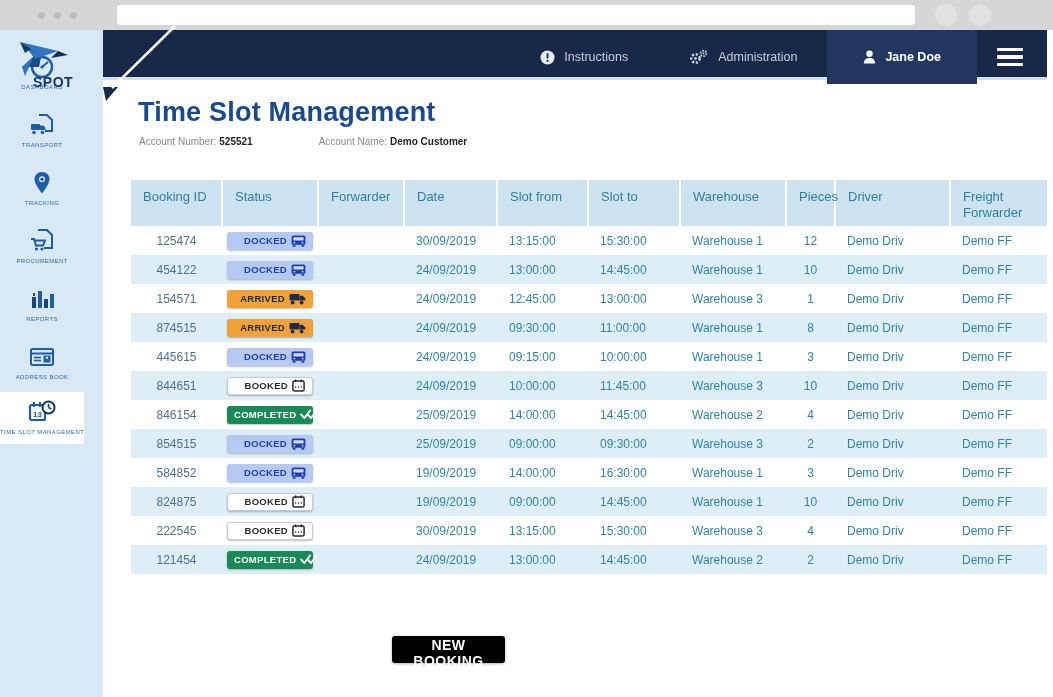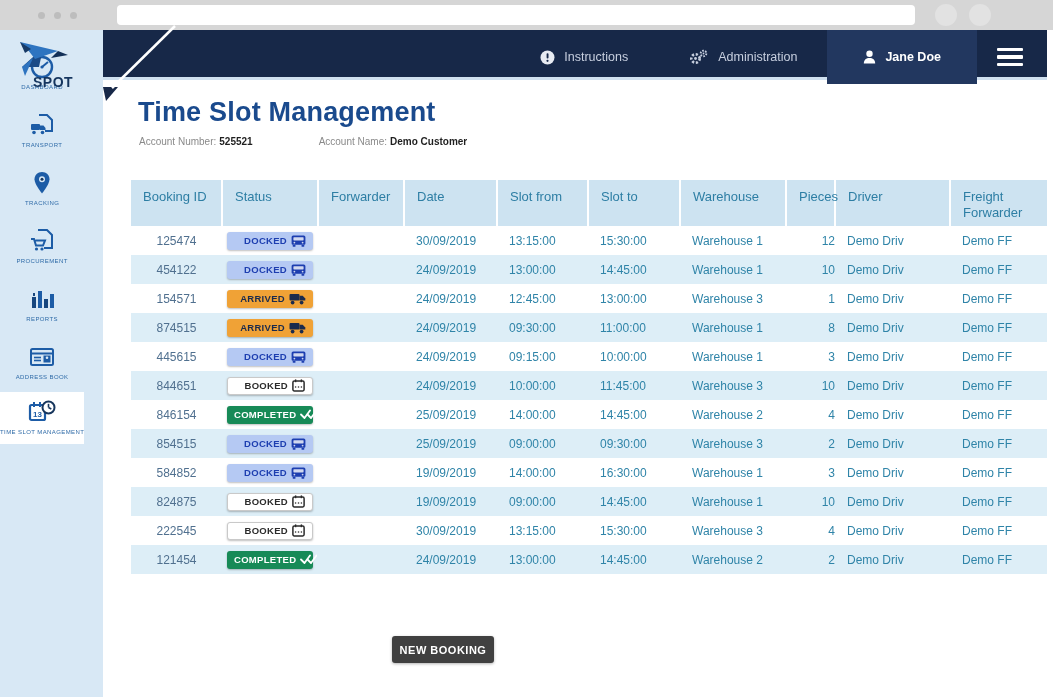--- a/index.html
+++ b/index.html
@@ -59,35 +59,35 @@
     background:#cde3f1; color:#2d7ea4; font-weight:normal; font-size:13px;
     text-align:left; vertical-align:top; padding:9px 4px 0 12px; height:46px;
     border-right:2px solid #fff; line-height:1.25;
   }
   thead th:last-child { border-right:none; }
   tbody td { height:29px; font-size:12px; color:#2f84a8; padding:0 0 0 12px; white-space:nowrap; overflow:hidden; }
   tbody tr { cursor:pointer; }
   tbody tr:nth-child(even) { background:#ddeef7; }
   .c-bid { text-align:center; padding:0; color:#50708f; }
   .c-status { padding:0 0 0 5px; }
-  .c-pieces { text-align:right; padding:0; }
+  .c-pieces { text-align:center; padding:0; }
 
   .badge {
     display:inline-flex; align-items:center; justify-content:space-between;
     width:86px; height:18px; padding:0 7px; border-radius:3px;
     font-size:9.5px; font-weight:bold; letter-spacing:.3px;
     box-shadow:0 1px 2px rgba(0,0,0,.25); vertical-align:middle;
   }
   .btxt { flex:1; text-align:right; }
   .bicon { line-height:0; margin-left:4px; }
 
   .new-booking {
-    margin:62px 0 0 289px; width:102px; height:27px;
-    background:#404040; color:#fff; border:none; border-radius:3px;
-    font-size:11px; font-weight:bold; letter-spacing:.5px; font-family:inherit;
+    margin:62px 0 0 289px; width:113px; height:27px;
+    background:#000000; color:#fff; border:none; border-radius:3px;
+    font-size:14px; font-weight:bold; letter-spacing:.5px; font-family:inherit;
     cursor:pointer; box-shadow:0 1px 3px rgba(0,0,0,.3);
   }
 </style>
 </head>
 <body>
 
 <div class="chrome">
   <div class="dots">
     <span class="dot"></span>
     <span class="dot"></span>

